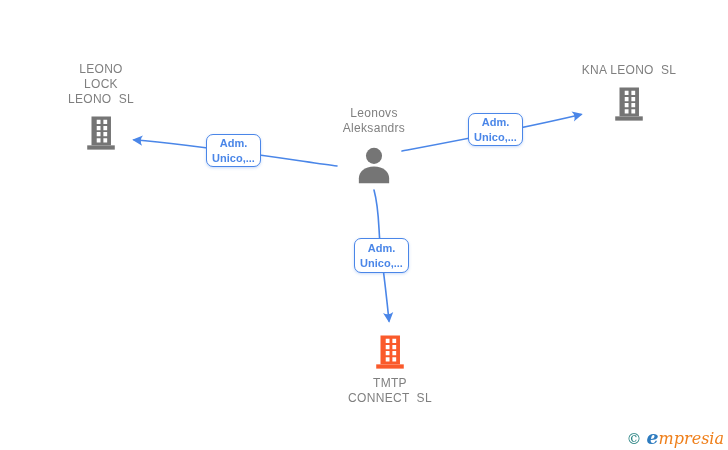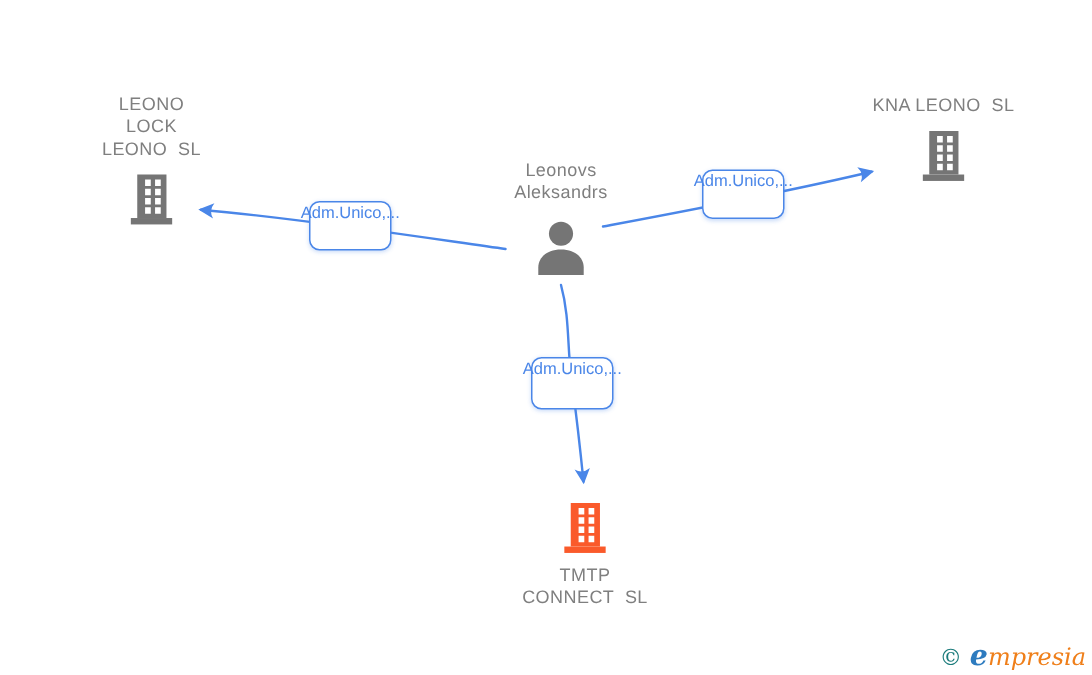--- a/index.html
+++ b/index.html
@@ -48,23 +48,24 @@
     z-index: 3;
     background: #ffffff;
     border: 1.5px solid #4a86e8;
     border-radius: 7px;
     box-shadow: 0 1px 3px rgba(74,134,232,0.30);
     color: #4a86e8;
     font-size: 11px;
     line-height: 15px;
     text-align: center;
     display: flex;
-    flex-direction: row;
+    flex-direction: column;
     justify-content: center;
     cursor: pointer;
+    font-weight: bold;
   }
   .tmtp-order { flex-direction: column; }
   #company-tmtp .node-label-block { margin-top: 4px; }
   #watermark {
     position: absolute;
     right: 4px;
     bottom: 2px;
     z-index: 4;
     font-family: "DejaVu Serif", serif;
     font-style: italic;

